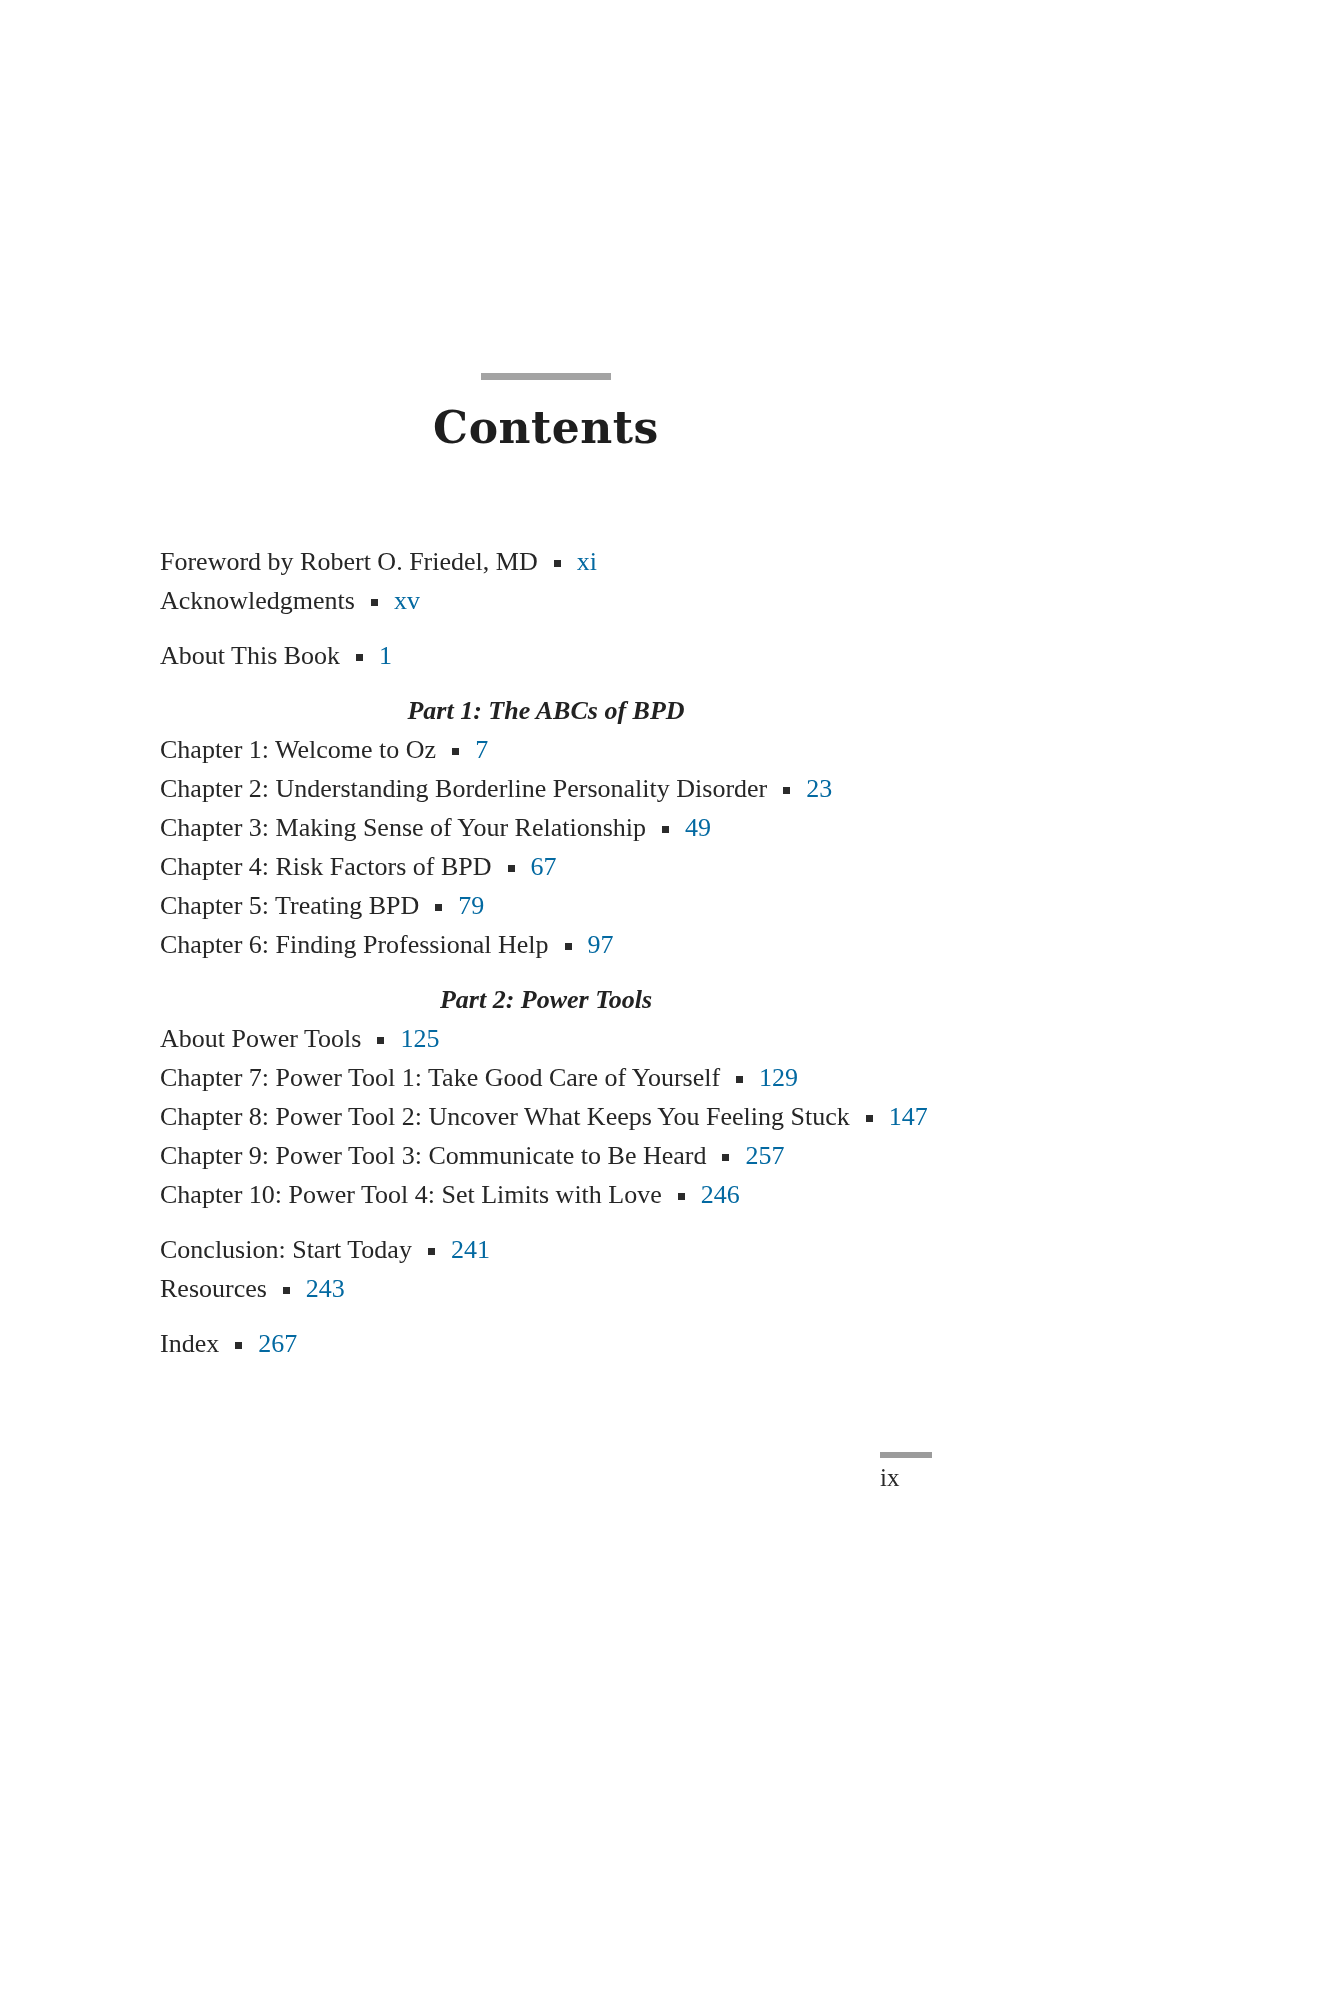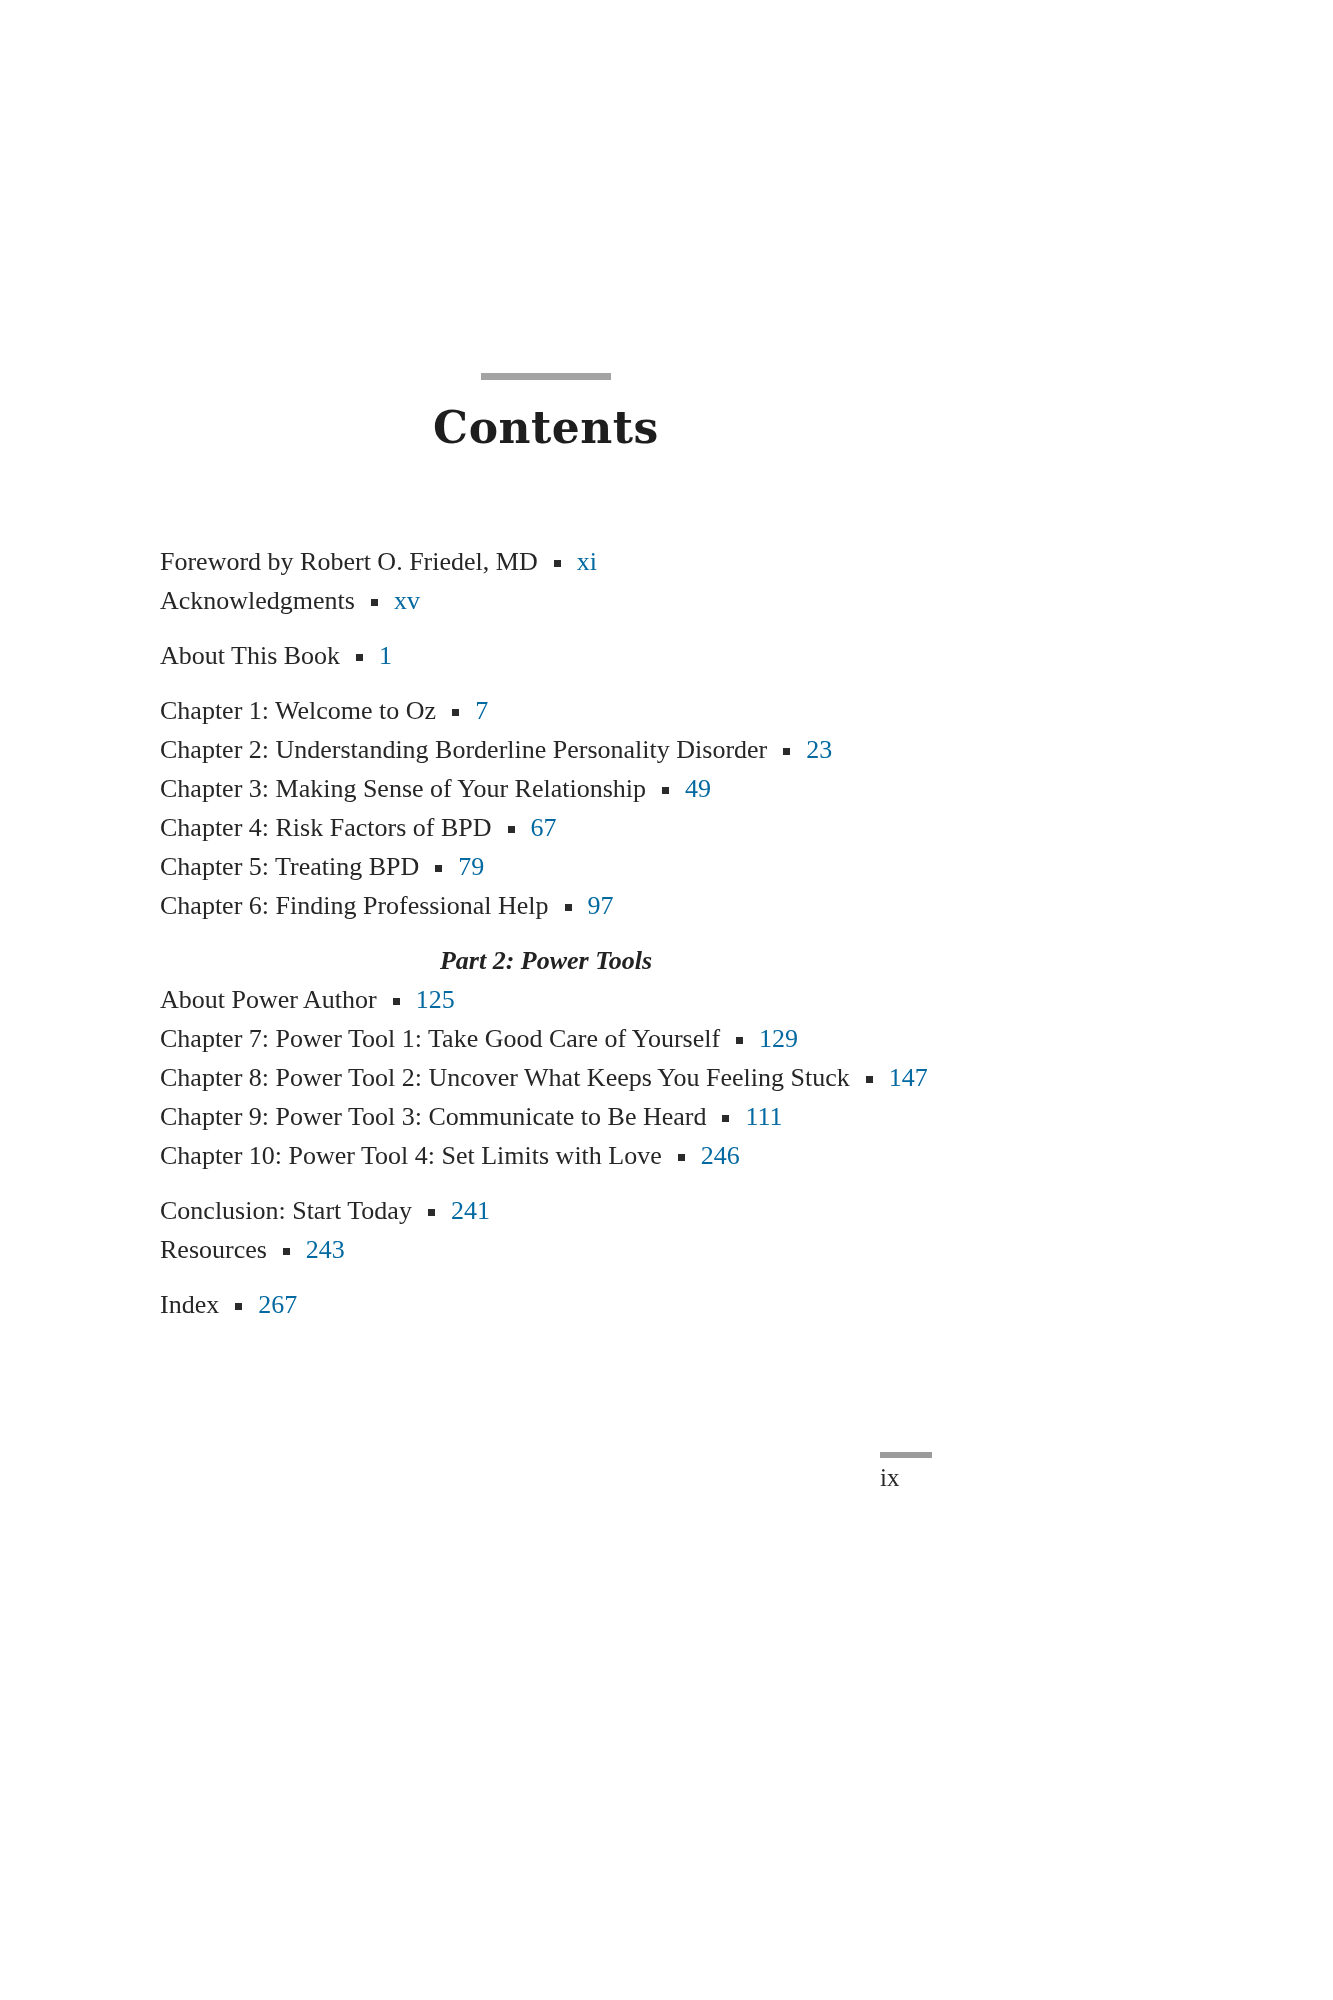--- a/index.html
+++ b/index.html
@@ -97,33 +97,34 @@
     <h1 class="title">Contents</h1>
     <div id="toc-container">
         <div class="toc-section">
           <div class="toc-row"><span>Foreword by Robert O. Friedel, MD</span><span class="bullet"></span><span class="page-num">xi</span></div>
           <div class="toc-row"><span>Acknowledgments</span><span class="bullet"></span><span class="page-num">xv</span></div>
         </div>
         <div class="toc-section">
           <div class="toc-row"><span>About This Book</span><span class="bullet"></span><span class="page-num">1</span></div>
         </div>
         <div class="toc-section">
+          <div class="part-heading">Part 1: The ABCs of BPD</div>
           <div class="toc-row"><span>Chapter 1: Welcome to Oz</span><span class="bullet"></span><span class="page-num">7</span></div>
           <div class="toc-row"><span>Chapter 2: Understanding Borderline Personality Disorder</span><span class="bullet"></span><span class="page-num">23</span></div>
           <div class="toc-row"><span>Chapter 3: Making Sense of Your Relationship</span><span class="bullet"></span><span class="page-num">49</span></div>
           <div class="toc-row"><span>Chapter 4: Risk Factors of BPD</span><span class="bullet"></span><span class="page-num">67</span></div>
           <div class="toc-row"><span>Chapter 5: Treating BPD</span><span class="bullet"></span><span class="page-num">79</span></div>
           <div class="toc-row"><span>Chapter 6: Finding Professional Help</span><span class="bullet"></span><span class="page-num">97</span></div>
         </div>
         <div class="toc-section">
           <div class="part-heading">Part 2: Power Tools</div>
-          <div class="toc-row"><span>About Power Author</span><span class="bullet"></span><span class="page-num">125</span></div>
+          <div class="toc-row"><span>About Power Tools</span><span class="bullet"></span><span class="page-num">125</span></div>
           <div class="toc-row"><span>Chapter 7: Power Tool 1: Take Good Care of Yourself</span><span class="bullet"></span><span class="page-num">129</span></div>
           <div class="toc-row"><span>Chapter 8: Power Tool 2: Uncover What Keeps You Feeling Stuck</span><span class="bullet"></span><span class="page-num">147</span></div>
-          <div class="toc-row"><span>Chapter 9: Power Tool 3: Communicate to Be Heard</span><span class="bullet"></span><span class="page-num">111</span></div>
+          <div class="toc-row"><span>Chapter 9: Power Tool 3: Communicate to Be Heard</span><span class="bullet"></span><span class="page-num">257</span></div>
           <div class="toc-row"><span>Chapter 10: Power Tool 4: Set Limits with Love</span><span class="bullet"></span><span class="page-num">246</span></div>
         </div>
         <div class="toc-section">
           <div class="toc-row"><span>Conclusion: Start Today</span><span class="bullet"></span><span class="page-num">241</span></div>
           <div class="toc-row"><span>Resources</span><span class="bullet"></span><span class="page-num">243</span></div>
         </div>
         <div class="toc-section">
           <div class="toc-row"><span>Index</span><span class="bullet"></span><span class="page-num">267</span></div>
         </div>
       </div>

